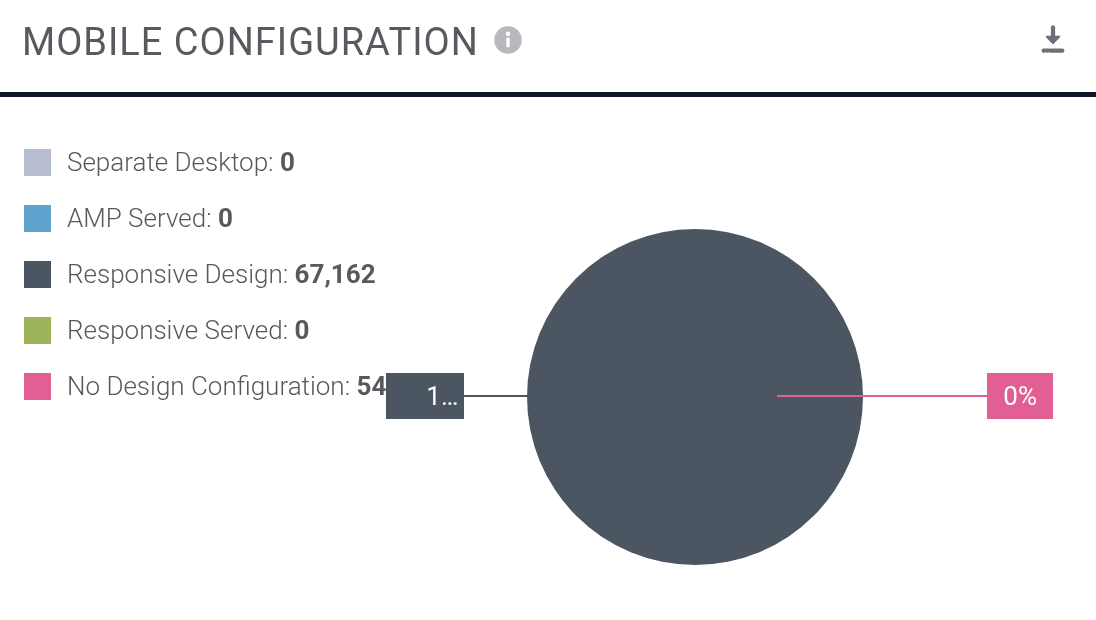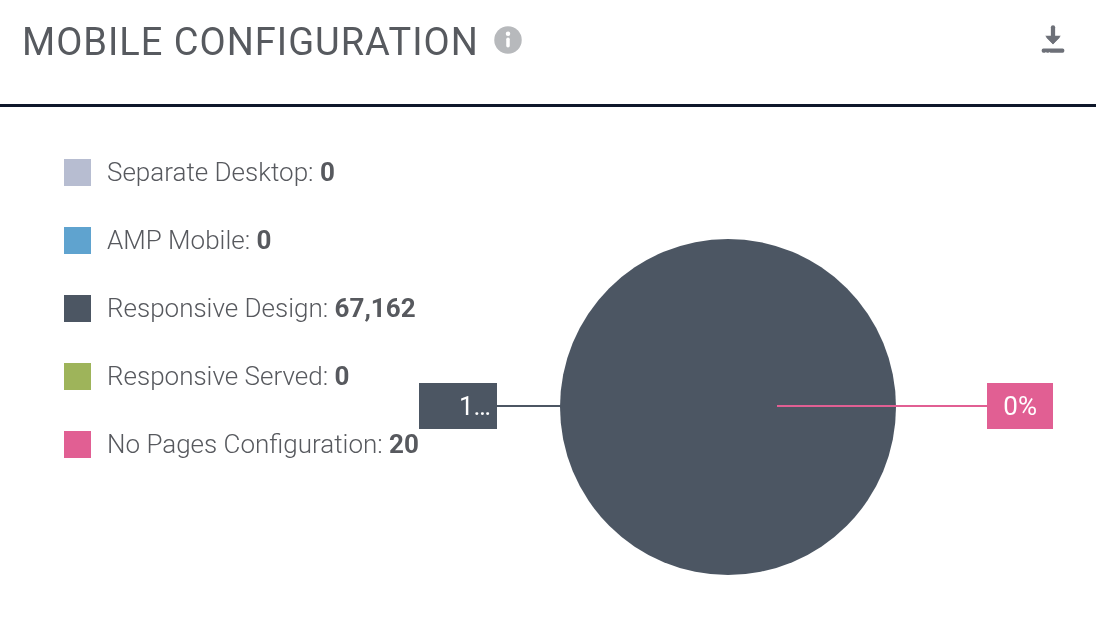--- a/index.html
+++ b/index.html
@@ -9,22 +9,22 @@
     background: #fff;
     color: #444;
     width: 1096px;
     height: 620px;
     overflow: hidden;
   }
   .header {
     display: flex;
     align-items: center;
     justify-content: space-between;
-    padding: 20px 26px 40px 22px;
-    border-bottom: 3px solid #0f172a;
+    padding: 20px 26px 28px 22px;
+    border-bottom: 5px solid #0f172a;
   }
   .title-wrap {
     display: flex;
     align-items: center;
     gap: 14px;
   }
   .title {
     font-size: 38px;
     font-weight: 400;
     letter-spacing: 1px;
@@ -38,25 +38,25 @@
   .download-icon {
     width: 34px;
     height: 34px;
     color: #6d7078;
   }
   .content {
     display: flex;
     padding: 40px 0 0 0;
   }
   .legend {
-    padding-left: 64px;
+    padding-left: 24px;
     padding-top: 10px;
     display: flex;
     flex-direction: column;
-    gap: 38px;
+    gap: 26px;
   }
   .legend-item {
     display: flex;
     align-items: center;
     gap: 16px;
     font-size: 26px;
     color: #57595e;
     font-weight: 300;
   }
   .swatch {
@@ -156,33 +156,33 @@
 
 <div class="content">
 
   <div class="legend">
     <div class="legend-item">
       <span class="swatch" style="background: rgb(183, 189, 209);"></span>
       <span><span>Separate Desktop</span>: <span class="legend-value">0</span></span>
     </div>
     <div class="legend-item">
       <span class="swatch" style="background: rgb(95, 163, 207);"></span>
-      <span><span>AMP Mobile</span>: <span class="legend-value">0</span></span>
+      <span><span>AMP Served</span>: <span class="legend-value">0</span></span>
     </div>
     <div class="legend-item">
       <span class="swatch" style="background: rgb(76, 86, 99);"></span>
       <span><span>Responsive Design</span>: <span class="legend-value">67,162</span></span>
     </div>
     <div class="legend-item">
       <span class="swatch" style="background: rgb(158, 180, 90);"></span>
       <span><span>Responsive Served</span>: <span class="legend-value">0</span></span>
     </div>
     <div class="legend-item">
       <span class="swatch" style="background: rgb(225, 95, 147);"></span>
-      <span><span>No Pages Configuration</span>: <span class="legend-value">20</span></span>
+      <span><span>No Design Configuration</span>: <span class="legend-value">54</span></span>
     </div>
   </div>
 
   <div class="chart-area">
     <div class="pie">
       <div class="pie-circle"></div>
     </div>
 
     <div class="callout" id="callout-left">
       <div class="lbl">10…</div>

